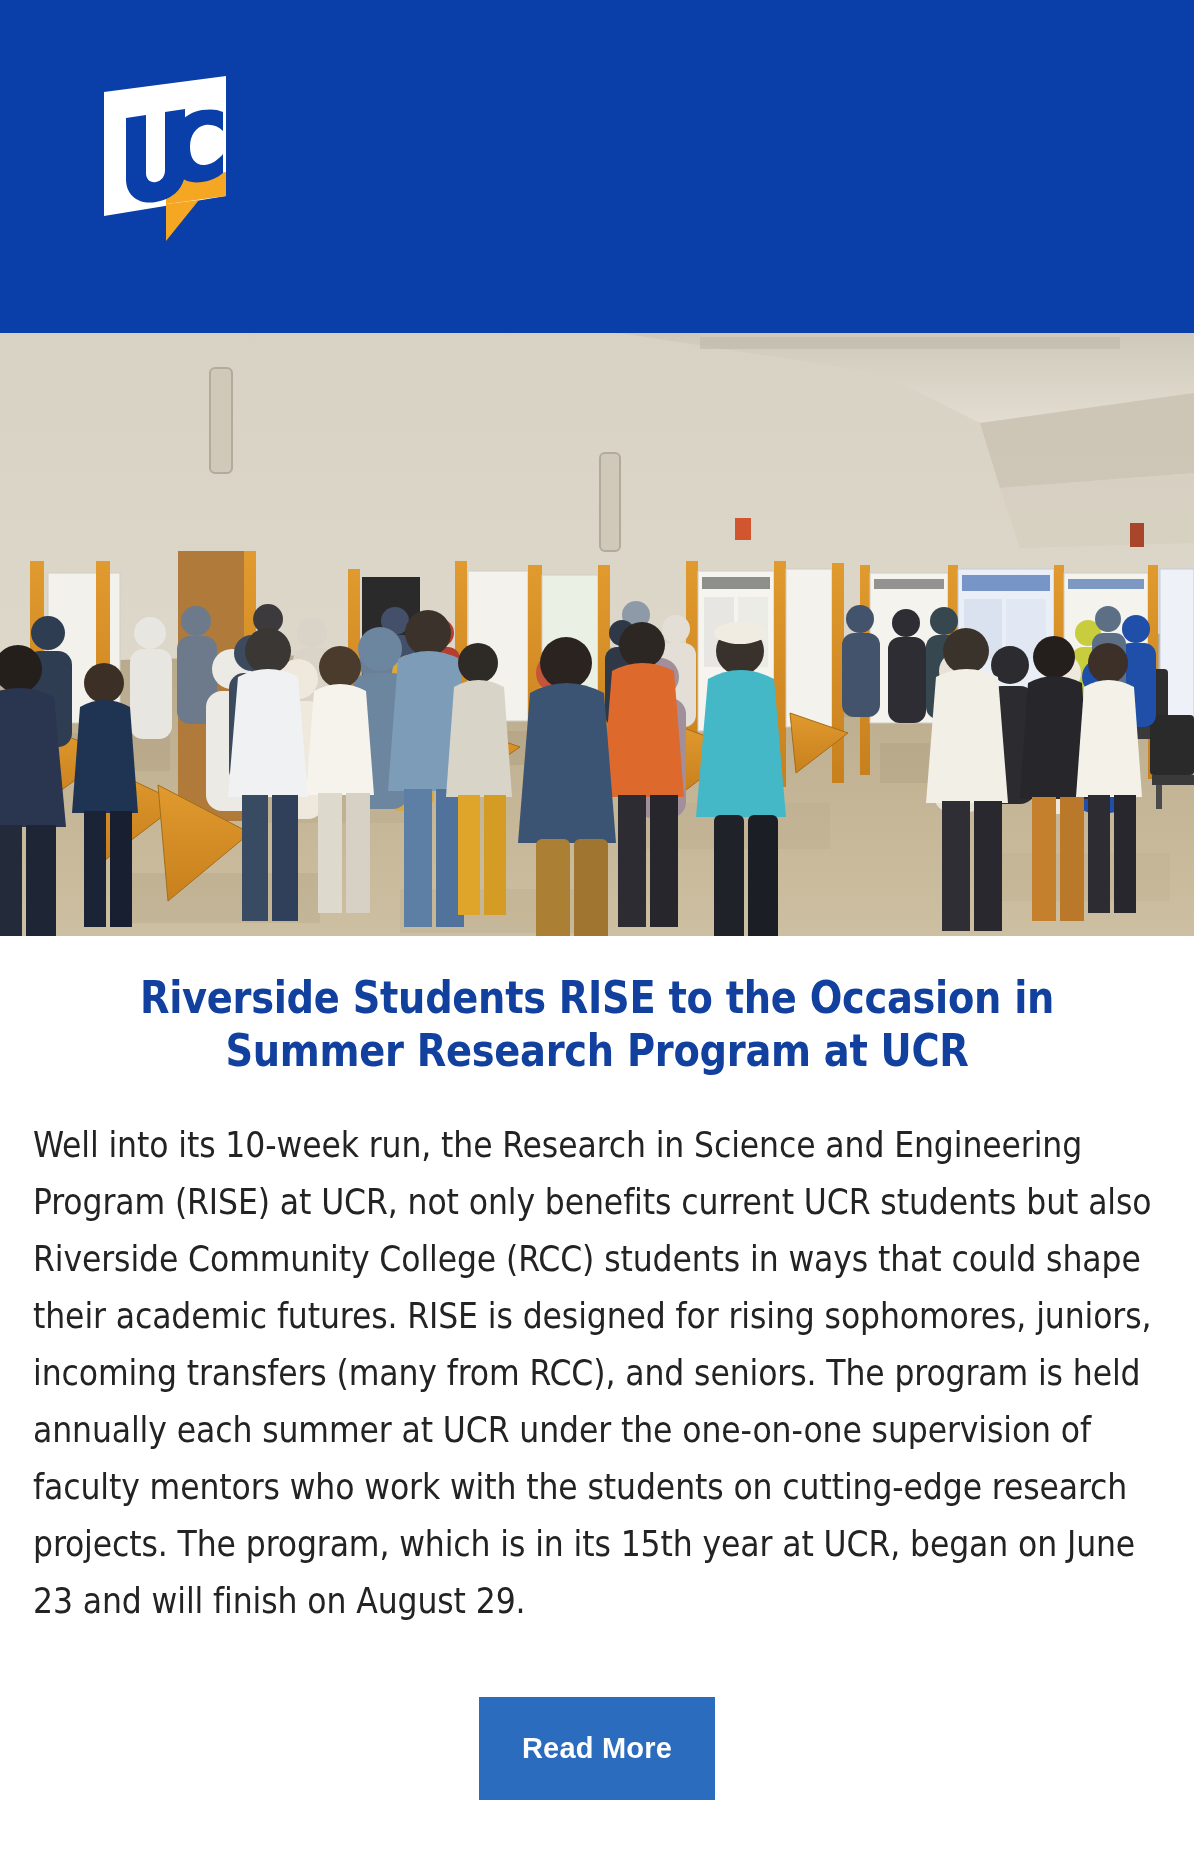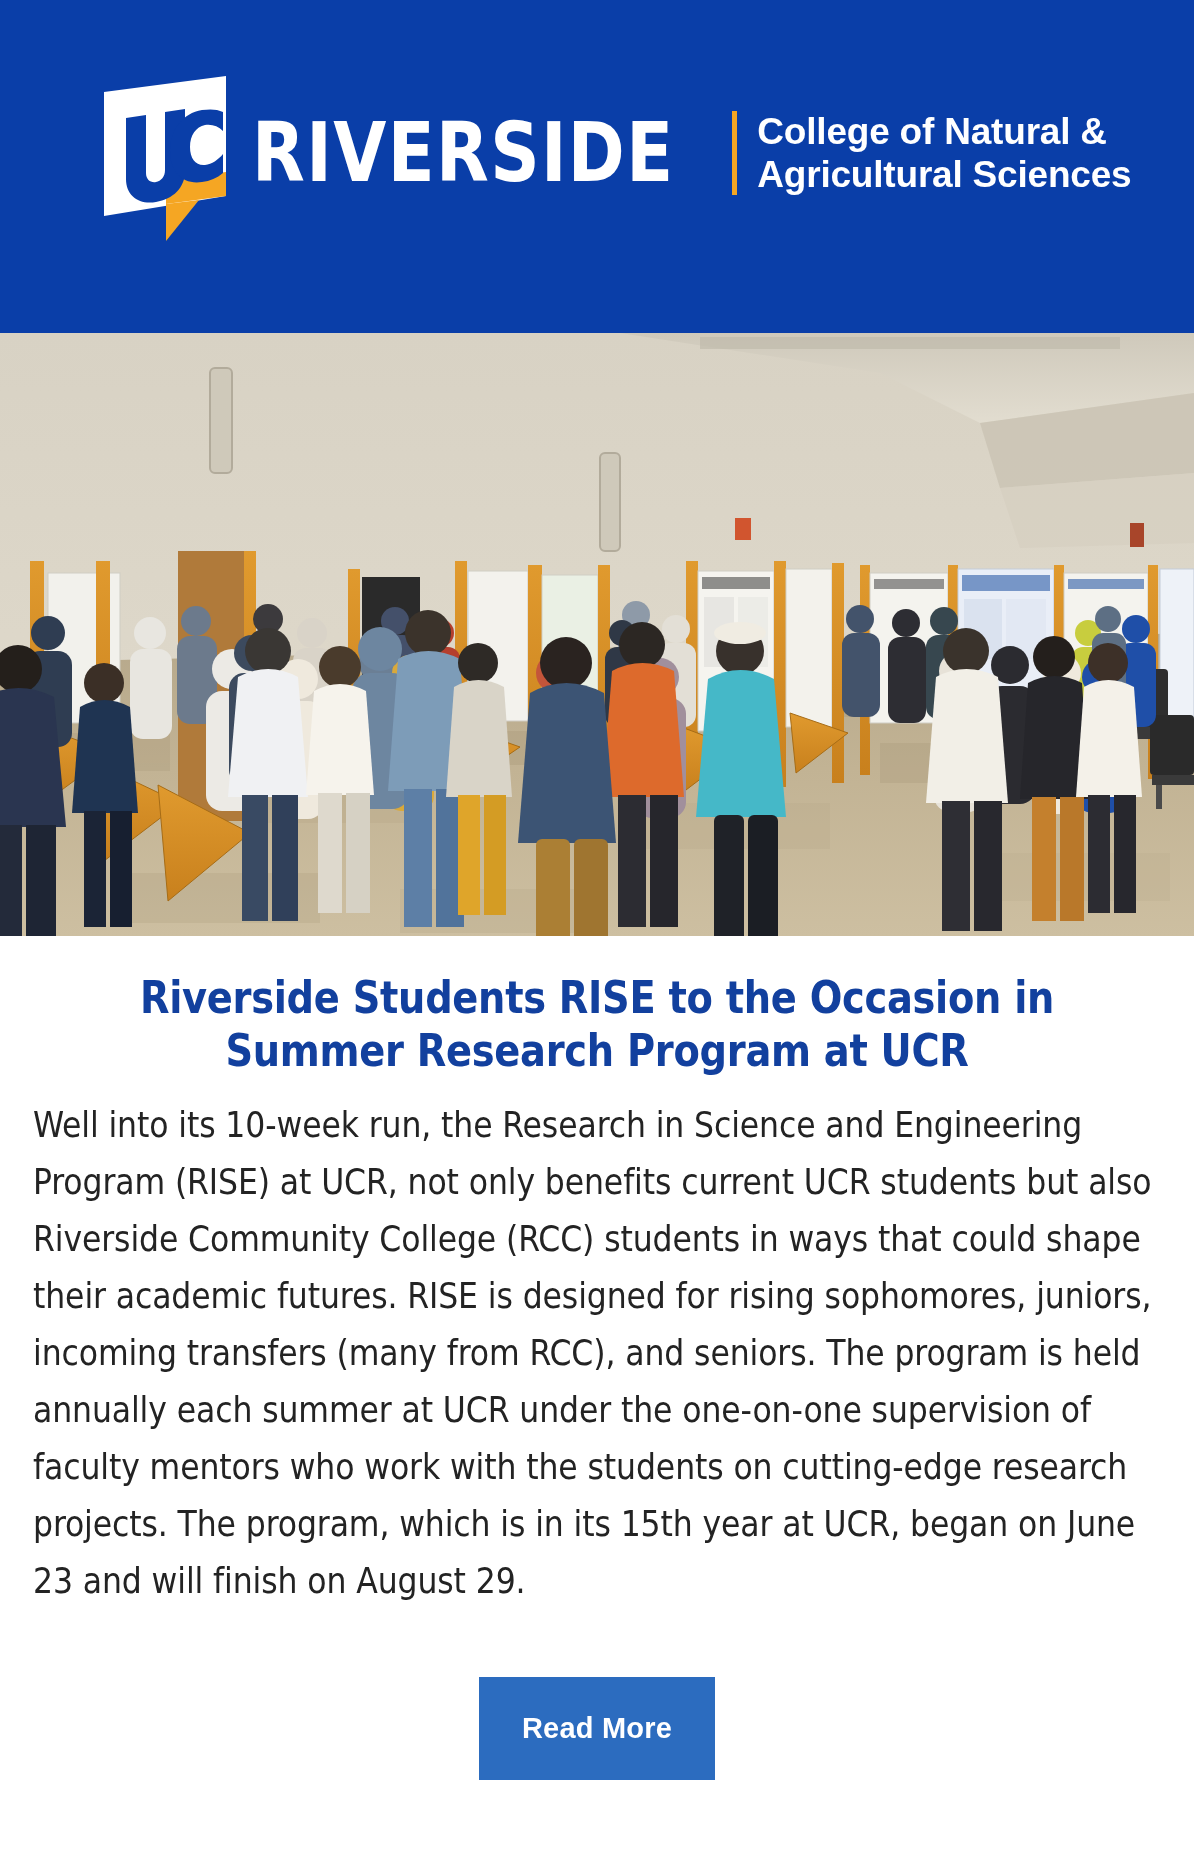--- a/index.html
+++ b/index.html
@@ -105,21 +105,21 @@
     font-weight: 700;
     font-size: 44px;
     line-height: 53px;
     color: #12409E;
     text-align: center;
     letter-spacing: -0.3px;
     transform: scaleX(0.97);
   }
 
   .body-text {
-    margin-top: 20px;
+    margin-top: 40px;
     font-family: "Liberation Sans Narrow", "DejaVu Sans Condensed", "Liberation Sans", sans-serif;
     font-size: 35px;
     line-height: 57px;
     color: #232323;
     text-align: left;
     letter-spacing: -0.1px;
   }
 
   .cta-wrap {
     margin-top: 67px;
@@ -162,28 +162,20 @@
           <polygon points="62,128 122,120 122,96 62,104" fill="#F5A623"></polygon>
           <polygon points="62,128 62,165 95,124" fill="#F5A623"></polygon>
 
           <g fill="#0A3EA8">
             <path d="M22,42 L42,39 L42,97 C42,104 47,107 52,106 C57,105 61,101 61,94 L61,36 L81,33 L81,95 C81,112 69,123 52,126 C35,129 22,120 22,103 Z"></path>
             <path d="M119,36 L119,55 C114,50 108,48 101,49 C92,51 86,59 86,71 C86,83 92,90 101,89 C108,88 114,84 119,78 L119,97 C113,102 106,105 98,106 C79,109 66,96 66,75 C66,54 79,37 98,34 C106,33 113,33 119,36 Z"></path>
           </g>
         </svg>
       </div>
 
-      <div class="wordmark">
-        <span class="wordmark-riverside">RIVERSIDE</span>
-        <span class="wordmark-divider"></span>
-        <span class="wordmark-college">
-          <span>College of Natural &amp;</span><br>
-          <span>Agricultural Sciences</span>
-        </span>
-      </div>
 
     </div>
   </header>
 
   <figure class="photo">
     <svg viewBox="0 0 1194 603" preserveAspectRatio="none" aria-hidden="true">
       <defs>
         <linearGradient id="wallG" x1="0" y1="0" x2="0" y2="1">
           <stop offset="0%" stop-color="#d8d2c4"></stop>
           <stop offset="60%" stop-color="#ded8ca"></stop>

